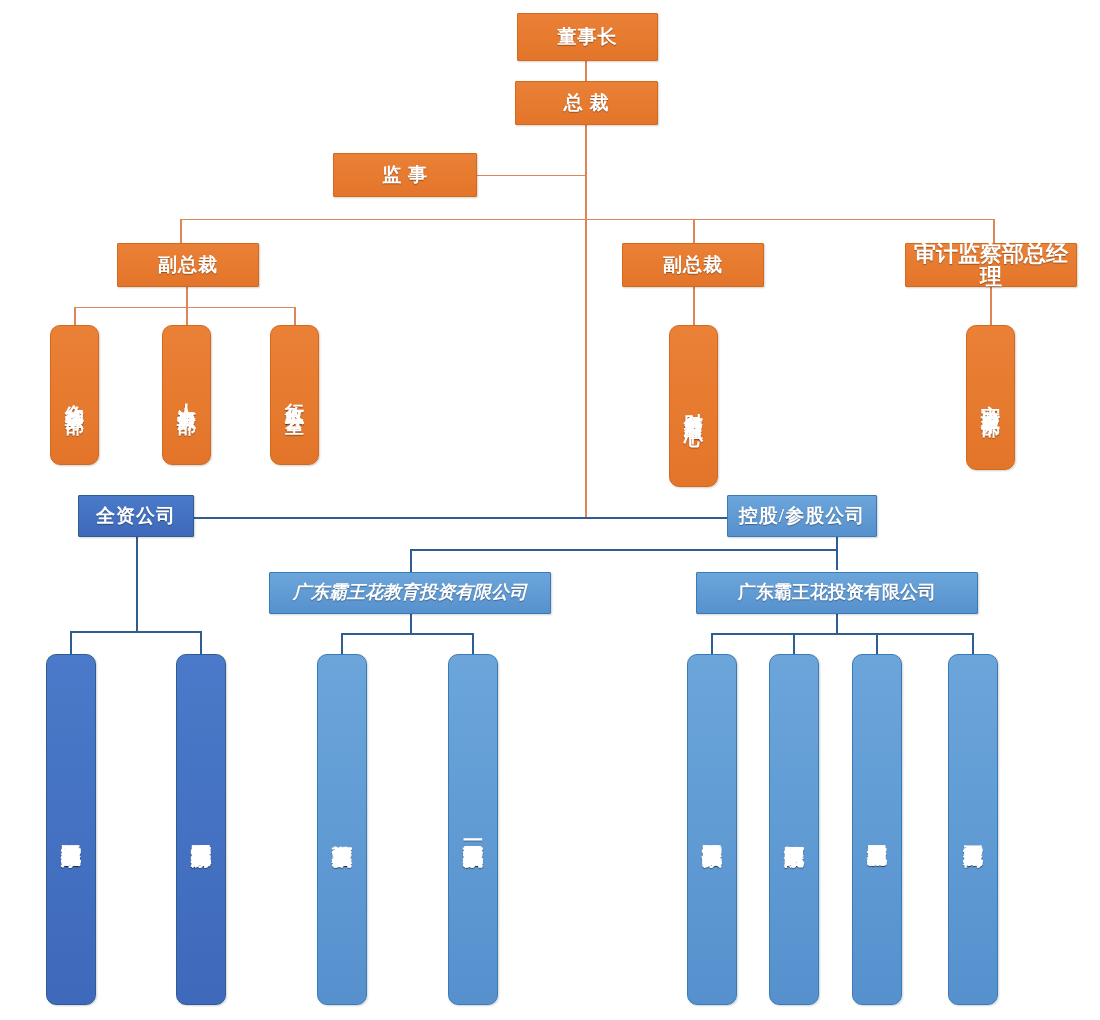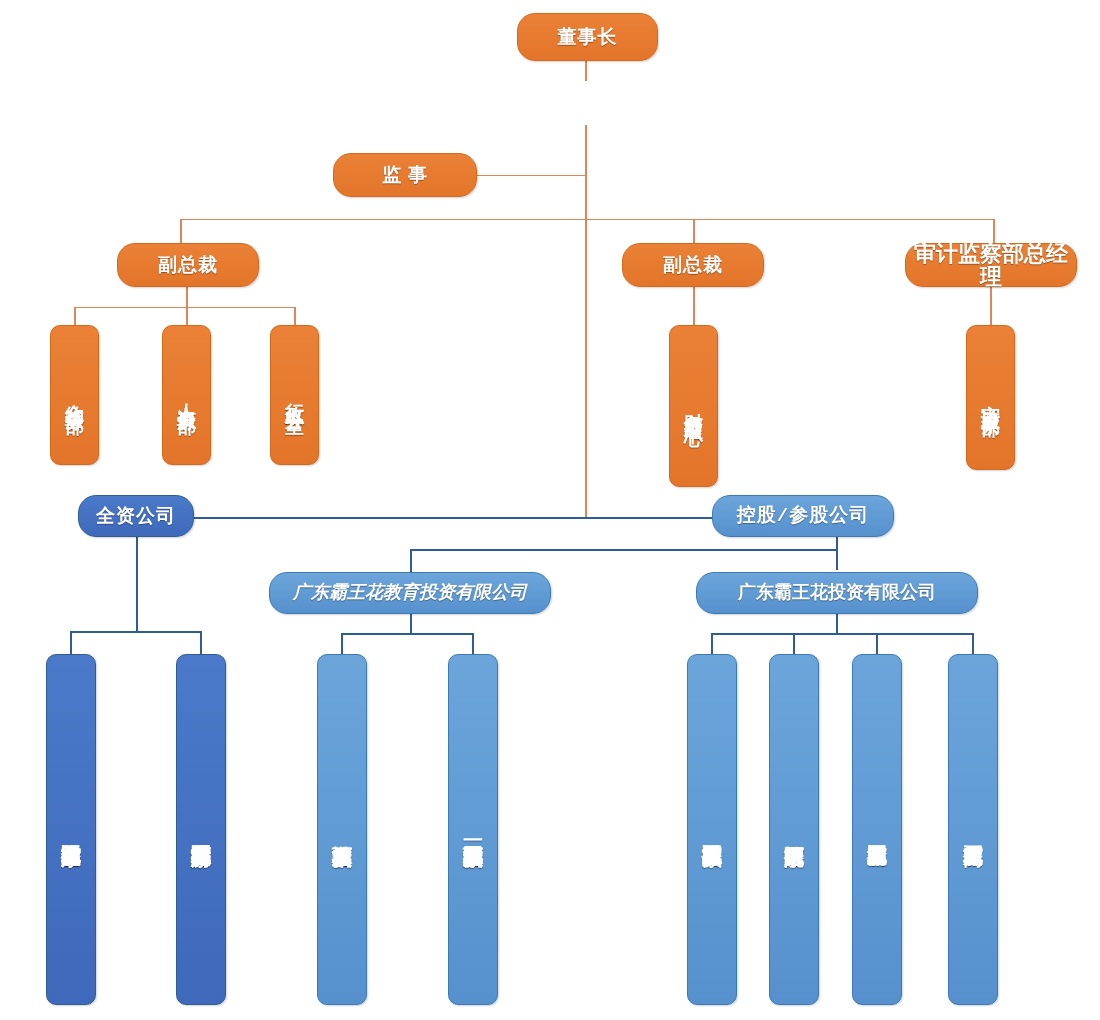--- a/index.html
+++ b/index.html
@@ -24,21 +24,21 @@
 
   
   .box{
     position:absolute;
     box-sizing:border-box;
     display:flex;
     align-items:center;
     justify-content:center;
     color:#ffffff;
     text-align:center;
-    border-radius:18px;
+    border-radius:1px;
     text-shadow:0 1px 1px rgba(0,0,0,.35);
     line-height:1.06;
     user-select:none;
   }
 
   
   .orange{
     background:linear-gradient(180deg,#EA8136 0%,#E3752A 100%);
     border:1px solid #D2691B;
     box-shadow:1px 1px 2px rgba(0,0,0,.18);
@@ -118,20 +118,21 @@
 
   <div class="ln b-v" style="left:836px;top:614px;height:20px;"></div>
   <div class="ln b-h" style="left:711px;top:633px;width:262px;"></div>
   <div class="ln b-v" style="left:711px;top:633px;height:22px;"></div>
   <div class="ln b-v" style="left:793px;top:633px;height:22px;"></div>
   <div class="ln b-v" style="left:876px;top:633px;height:22px;"></div>
   <div class="ln b-v" style="left:972px;top:633px;height:22px;"></div>
 
   <div class="box orange h-box" style="left:517px;top:13px;width:141px;height:48px;">董事长</div>
 
+  <div class="box orange h-box" style="left:515px;top:81px;width:143px;height:44px;">总 裁</div>
 
   <div class="box orange h-box" style="left:333px;top:153px;width:144px;height:44px;">监 事</div>
 
   <div class="box orange h-box" style="left:117px;top:243px;width:142px;height:44px;">副总裁</div>
 
   <div class="box orange h-box" style="left:622px;top:243px;width:142px;height:44px;">副总裁</div>
 
   <div class="box orange h-box small" style="left:905px;top:243px;width:172px;height:44px;">审计监察部总经理</div>
 
   <div class="box orange v-box dept" style="left:50px;top:325px;width:49px;height:140px;">合约法务部</div>
@@ -139,21 +140,21 @@
   <div class="box orange v-box dept" style="left:162px;top:325px;width:49px;height:140px;">人力资源部</div>
 
   <div class="box orange v-box dept" style="left:270px;top:325px;width:49px;height:140px;">行政办公室</div>
 
   <div class="box orange v-box dept" style="left:669px;top:325px;width:49px;height:162px;">财务管理中心</div>
 
   <div class="box orange v-box dept" style="left:966px;top:325px;width:49px;height:145px;">审计监察部</div>
 
   <div class="box dblue h-box" style="left:78px;top:495px;width:116px;height:42px;">全资公司</div>
 
-  <div class="box lblue h-box" style="left:712px;top:495px;width:182px;height:42px;font-family:Liberation Mono, monospace;">控股/参股公司</div>
+  <div class="box lblue h-box" style="left:727px;top:495px;width:150px;height:42px;">控股/参股公司</div>
 
   <div class="box lblue h-box wide" style="left:269px;top:572px;width:282px;height:42px;font-style:italic;">广东霸王花教育投资有限公司</div>
 
   <div class="box lblue h-box wide" style="left:696px;top:572px;width:282px;height:42px;">广东霸王花投资有限公司</div>
 
   <div class="box dblue v-box tight" style="left:46px;top:654px;width:50px;height:351px;">广东霸王花食品有限公司</div>
 
   <div class="box dblue v-box tight" style="left:176px;top:654px;width:50px;height:351px;">东源县旺源房地产开发有限公司</div>
 
   <div class="box lblue v-box tight" style="left:317px;top:654px;width:50px;height:351px;">河源市新河实验学校</div>

